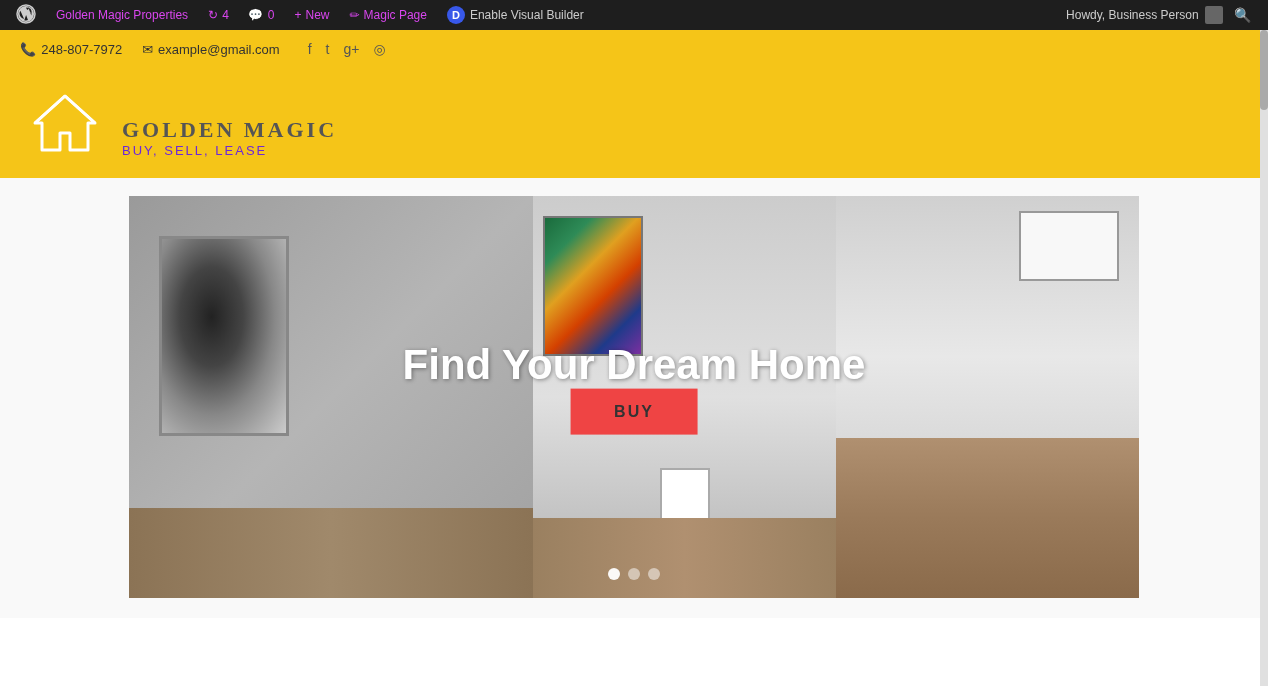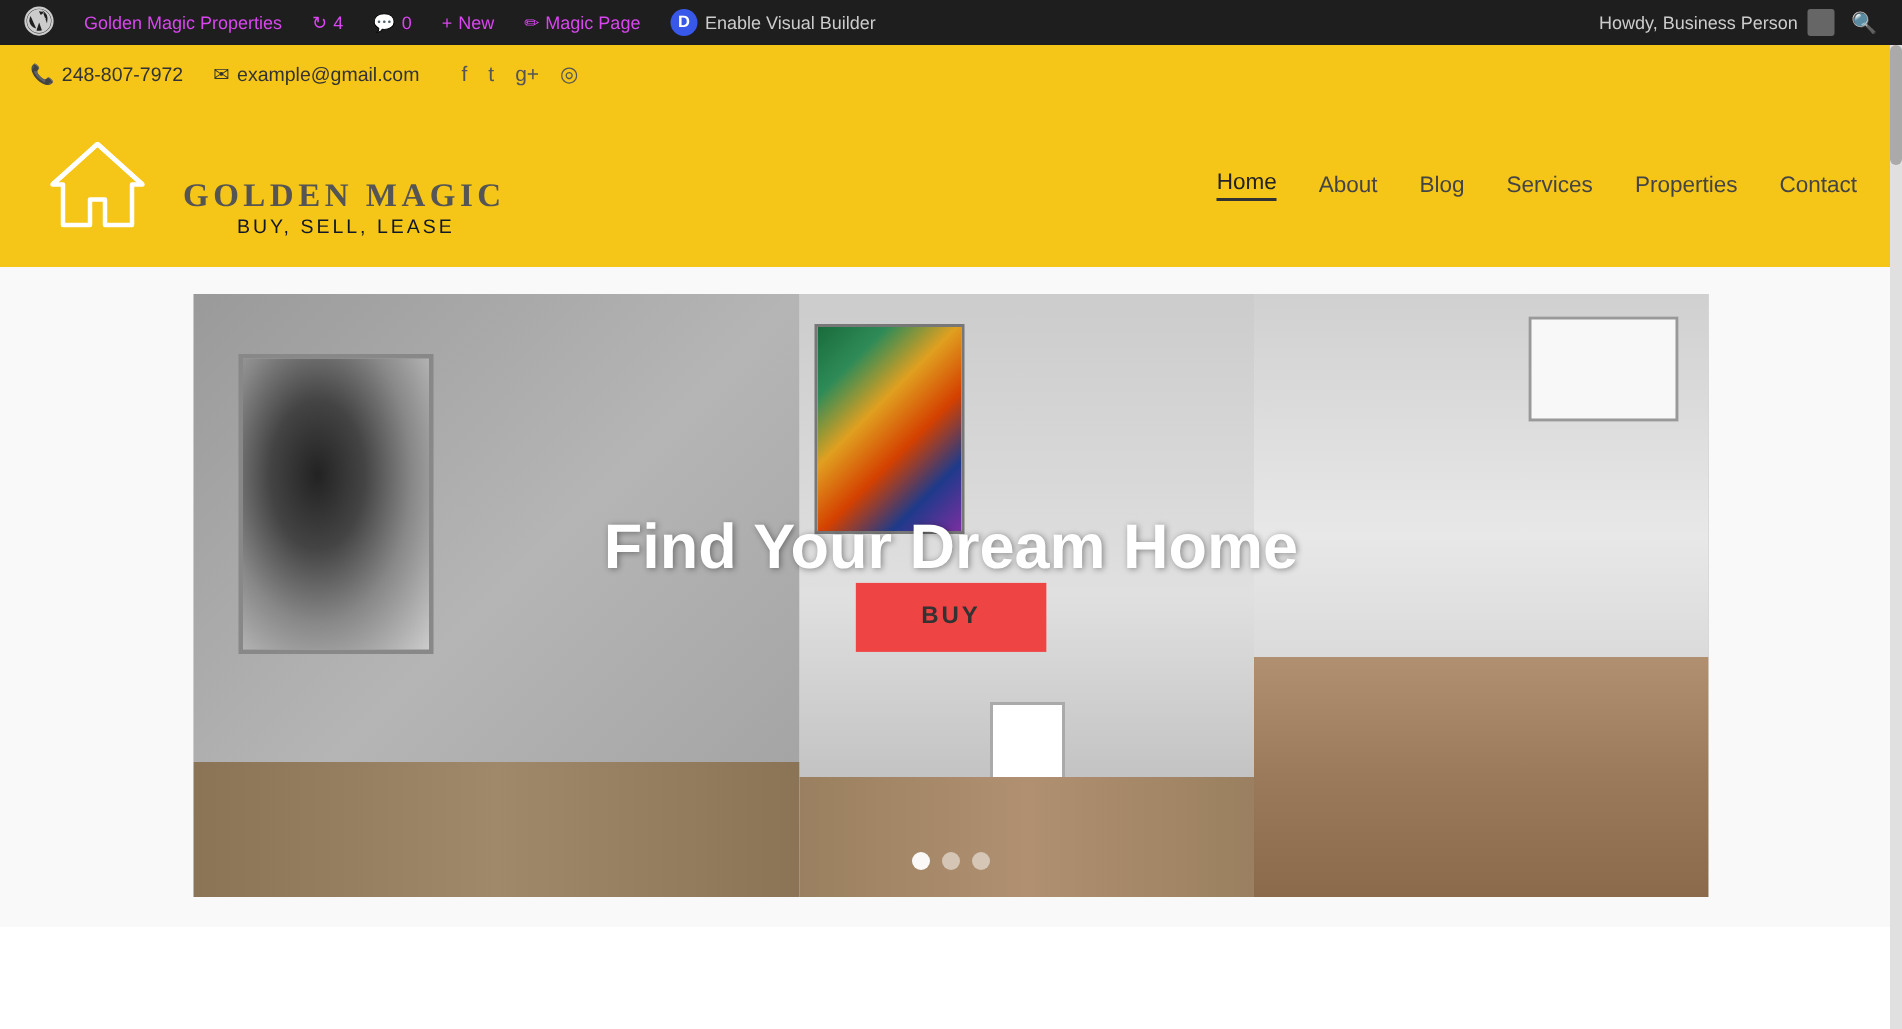--- a/index.html
+++ b/index.html
@@ -124,23 +124,22 @@
     #logo-text h1 {
       font-size: 22px;
       font-weight: bold;
       color: #555;
       letter-spacing: 3px;
       font-family: Georgia, serif;
       text-transform: uppercase;
     }
     #logo-text p {
       font-size: 13px;
-      color: #0f172a;
+      color: #6d28d9;
       letter-spacing: 2px;
-      margin-left: 36px;
     }
     #nav {
       display: flex;
       align-items: center;
       gap: 28px;
     }
     #nav a {
       text-decoration: none;
       font-size: 15px;
       color: #444;
@@ -409,28 +408,20 @@
         <polygon points="35,8 5,35 12,35 12,62 30,62 30,45 40,45 40,62 58,62 58,35 65,35" fill="none" stroke="#fff" stroke-width="3" stroke-linejoin="round"></polygon>
         <polyline points="35,8 5,35" fill="none" stroke="#fff" stroke-width="3"></polyline>
         <polyline points="35,8 65,35" fill="none" stroke="#fff" stroke-width="3"></polyline>
       </svg>
     </div>
     <div id="logo-text">
       <h1>GOLDEN MAGIC</h1>
       <p>BUY, SELL, LEASE</p>
     </div>
   </div>
-  <nav id="nav">
-    <a class="active">Home</a>
-    <a>About</a>
-    <a>Blog</a>
-    <a>Services</a>
-    <a>Properties</a>
-    <a>Contact</a>
-  </nav>
 </div>
 
 <div id="hero-wrapper">
   <div id="hero">
     <div id="hero-bg"></div>
 
     <div id="hero-room">
       <div class="room-left">
         <div class="room-artwork-left">
           <div class="artwork-blob"></div>

